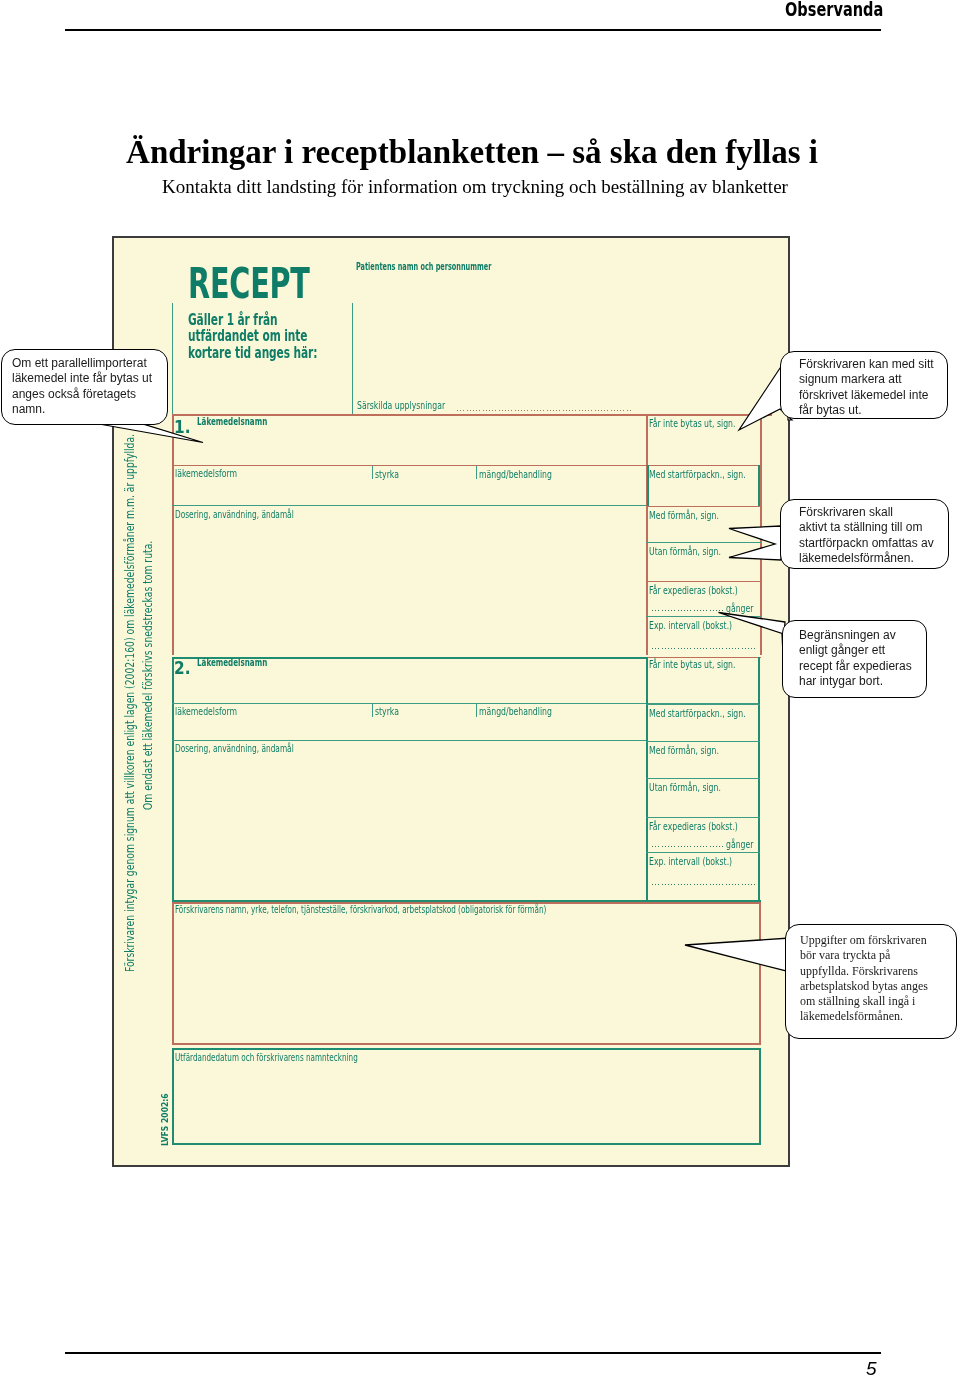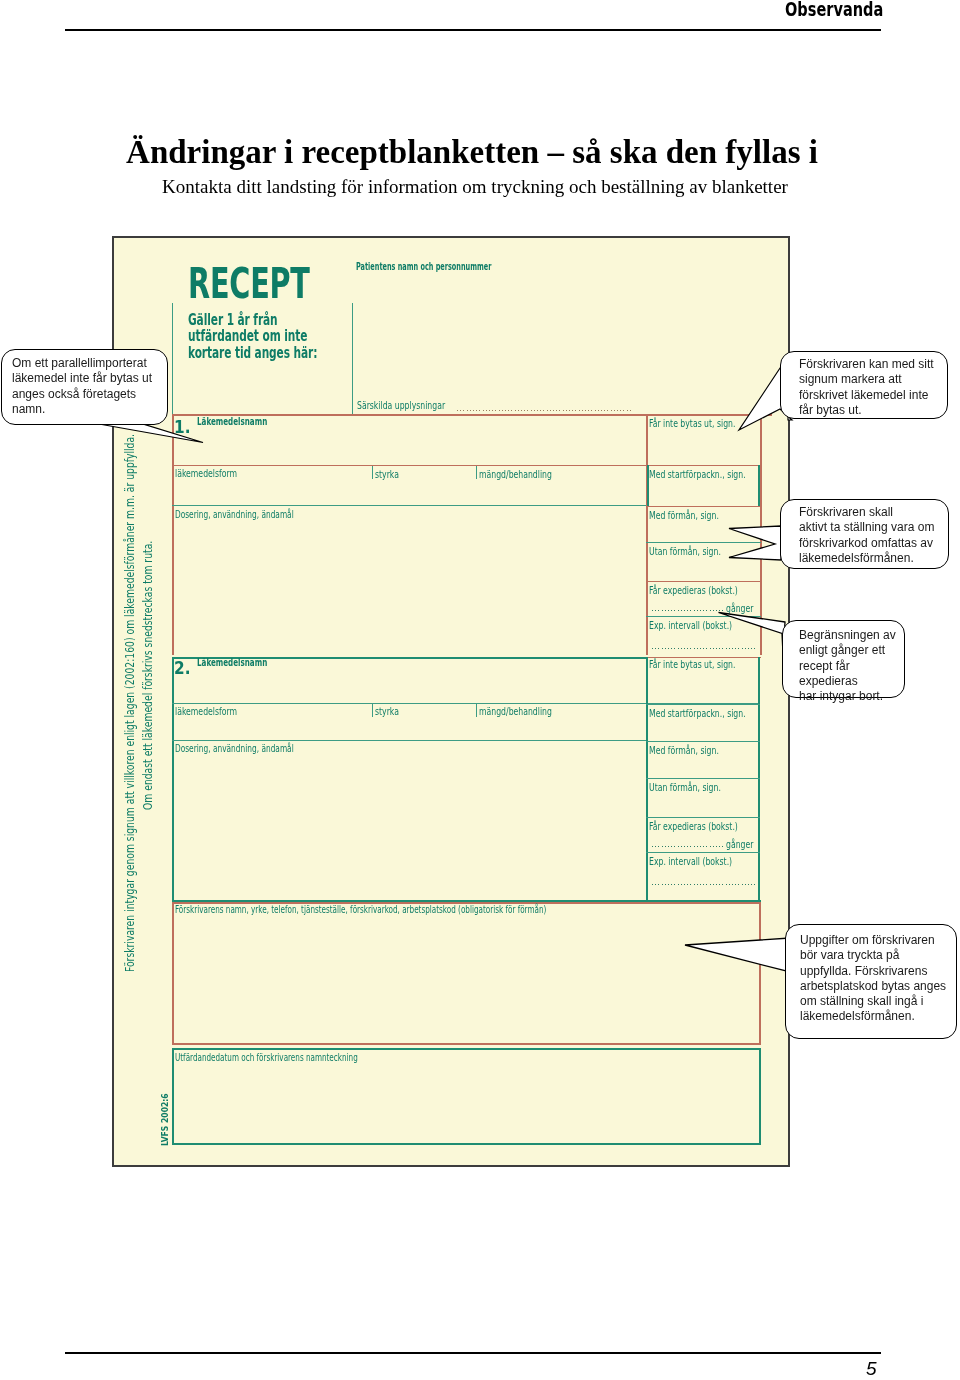--- a/index.html
+++ b/index.html
@@ -203,37 +203,37 @@
       <div>Om ett parallellimporterat</div>
       <div>läkemedel inte får bytas ut</div>
       <div>anges också företagets</div>
       <div>namn.</div>
     </div>
   </div>
 
   <div class="abs bubble" style="left:780px;top:499px;width:169px;height:70px;">
     <div class="btxt" style="left:18px;top:5px;">
       <div>Förskrivaren skall</div>
-      <div>aktivt ta ställning vara om</div>
-      <div>förskrivarkod omfattas av</div>
+      <div>aktivt ta ställning till om</div>
+      <div>startförpackn omfattas av</div>
       <div>läkemedelsförmånen.</div>
     </div>
   </div>
 
-  <div class="abs bubble" style="left:782px;top:620px;width:123px;height:78px;">
+  <div class="abs bubble" style="left:782px;top:620px;width:145px;height:78px;border-radius:13px;">
     <div class="btxt" style="left:16px;top:7px;">
       <div>Begränsningen av</div>
       <div>enligt gånger ett</div>
       <div>recept får expedieras</div>
       <div>har intygar bort.</div>
     </div>
   </div>
 
   <div class="abs bubble" style="left:785px;top:924px;width:172px;height:115px;">
-    <div class="btxt" style="left:14px;top:8px;">
+    <div class="btxt" style="left:14px;top:8px;font-family:Liberation Serif, serif;">
       <div>Uppgifter om förskrivaren</div>
       <div>bör vara tryckta på</div>
       <div>uppfyllda. Förskrivarens</div>
       <div>arbetsplatskod bytas anges</div>
       <div>om ställning skall ingå i</div>
       <div>läkemedelsförmånen.</div>
     </div>
   </div>
 
   <div class="abs" id="bottom-rule"></div>

